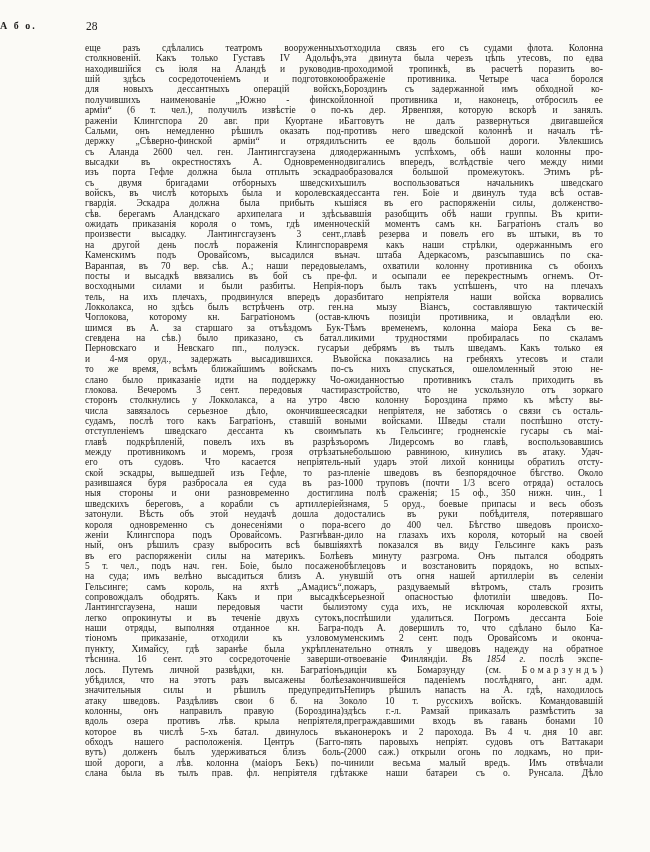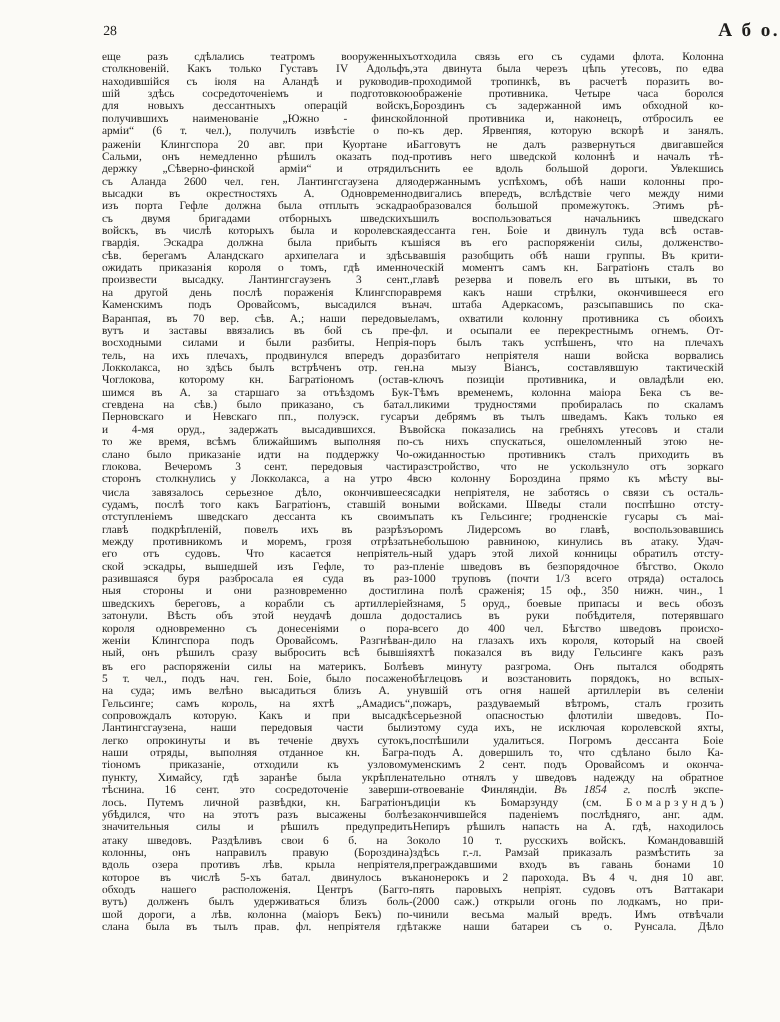--- a/index.html
+++ b/index.html
@@ -21,22 +21,22 @@
     left: 86px;
     top: 20px;
     font-size: 11.5px;
     line-height: 12px;
   }
   .running-head {
     position: absolute;
     left: 0;
     right: 0;
     top: 19px;
-    text-align: right;
-    font-size: 16px;
+    text-align: left;
+    font-size: 10px;
     font-weight: bold;
     letter-spacing: 2px;
     line-height: 14px;
   }
   .columns {
     position: absolute;
     left: 85px;
     top: 43px;
     width: 528px;
     display: flex;
@@ -79,30 +79,30 @@
         <div class="line">изъ порта Гефле должна была отплыть эскадра</div>
         <div class="line">съ двумя бригадами отборныхъ шведскихъ</div>
         <div class="line">войскъ, въ числѣ которыхъ была и королевская</div>
         <div class="line">гвардія. Эскадра должна была прибыть къ</div>
         <div class="line">сѣв. берегамъ Аландскаго архипелага и здѣсь</div>
         <div class="line">ожидать приказанія короля о томъ, гдѣ именно</div>
         <div class="line">произвести высадку. Лантингсгаузенъ 3 сент.,</div>
         <div class="line">на другой день послѣ пораженія Клингспора</div>
         <div class="line">Каменскимъ подъ Оровайсомъ, высадился въ</div>
         <div class="line">Варанпая, въ 70 вер. сѣв. А.; наши передовые</div>
-        <div class="line">вутъ и заставы ввязались въ бой съ пре-</div>
+        <div class="line">посты и высадкѣ ввязались въ бой съ пре-</div>
         <div class="line">восходными силами и были разбиты. Непрія-</div>
         <div class="line">тель, на ихъ плечахъ, продвинулся впередъ до</div>
         <div class="line">Локколакса, но здѣсь былъ встрѣченъ отр. ген.</div>
         <div class="line">Чоглокова, которому кн. Багратіономъ (остав-</div>
         <div class="line">шимся въ А. за старшаго за отъѣздомъ Бук-</div>
         <div class="line">сгевдена на сѣв.) было приказано, съ батал.</div>
         <div class="line">Перновскаго и Невскаго пп., полуэск. гусаръ</div>
         <div class="line">и 4-мя оруд., задержать высадившихся. Въ</div>
-        <div class="line">то же время, всѣмъ ближайшимъ выполняя по-</div>
+        <div class="line">то же время, всѣмъ ближайшимъ войскамъ по-</div>
         <div class="line">слано было приказаніе идти на поддержку Чо-</div>
         <div class="line">глокова. Вечеромъ 3 сент. передовыя части</div>
         <div class="line">сторонъ столкнулись у Локколакса, а на утро 4</div>
         <div class="line">числа завязалось серьезное дѣло, окончившееся</div>
         <div class="line">судамъ, послѣ того какъ Багратіонъ, ставшій во</div>
         <div class="line">отступленіемъ шведскаго дессанта къ своимъ</div>
         <div class="line">главѣ подкрѣпленій, повелъ ихъ въ разрѣзъ</div>
         <div class="line">между противникомъ и моремъ, грозя отрѣзать</div>
         <div class="line">его отъ судовъ. Что касается непріятель-</div>
         <div class="line">ской эскадры, вышедшей изъ Гефле, то раз-</div>
@@ -110,21 +110,21 @@
         <div class="line">ныя стороны и они разновременно достигли</div>
         <div class="line">шведскихъ береговъ, а корабли съ артиллеріей</div>
         <div class="line">затонули. Вѣсть объ этой неудачѣ дошла до</div>
         <div class="line">короля одновременно съ донесеніями о пора-</div>
         <div class="line">женіи Клингспора подъ Оровайсомъ. Разгнѣван-</div>
         <div class="line">ный, онъ рѣшилъ сразу выбросить всѣ бывшія</div>
         <div class="line">въ его распоряженіи силы на материкъ. Болѣе</div>
         <div class="line">5 т. чел., подъ нач. ген. Боіе, было посажено</div>
         <div class="line">на суда; имъ велѣно высадиться близъ А. у</div>
         <div class="line">Гельсинге; самъ король, на яхтѣ „Амадисъ“,</div>
-        <div class="line">сопровождалъ которую. Какъ и при высадкѣ</div>
+        <div class="line">сопровождалъ ободрять. Какъ и при высадкѣ</div>
         <div class="line">Лантингсгаузена, наши передовыя части были</div>
         <div class="line">легко опрокинуты и въ теченіе двухъ сутокъ,</div>
         <div class="line">наши отряды, выполняя отданное кн. Багра-</div>
         <div class="line">тіономъ приказаніе, отходили къ узловому</div>
         <div class="line">пункту, Химайсу, гдѣ заранѣе была укрѣплена</div>
         <div class="line">тѣснина. 16 сент. это сосредоточеніе заверши-</div>
         <div class="line">лось. Путемъ личной развѣдки, кн. Багратіонъ</div>
         <div class="line">убѣдился, что на этотъ разъ высажены болѣе</div>
         <div class="line">значительныя силы и рѣшилъ предупредить</div>
         <div class="line">атаку шведовъ. Раздѣливъ свои 6 б. на 3</div>
@@ -149,21 +149,21 @@
         <div class="line">снить ее вдоль большой дороги. Увлекшись</div>
         <div class="line">одержаннымъ успѣхомъ, обѣ наши колонны про-</div>
         <div class="line">двигались впередъ, вслѣдствіе чего между ними</div>
         <div class="line">образовался большой промежутокъ. Этимъ рѣ-</div>
         <div class="line">шилъ воспользоваться начальникъ шведскаго</div>
         <div class="line">дессанта ген. Боіе и двинулъ туда всѣ остав-</div>
         <div class="line">шіяся въ его распоряженіи силы, долженство-</div>
         <div class="line">вавшія разобщить обѣ наши группы. Въ крити-</div>
         <div class="line">ческій моментъ самъ кн. Багратіонъ сталъ во</div>
         <div class="line">главѣ резерва и повелъ его въ штыки, въ то</div>
-        <div class="line">время какъ наши стрѣлки, окончившееся его</div>
+        <div class="line">время какъ наши стрѣлки, одержаннымъ его</div>
         <div class="line">нач. штаба Адеркасомъ, разсыпавшись по ска-</div>
         <div class="line">ламъ, охватили колонну противника съ обоихъ</div>
         <div class="line">фл. и осыпали ее перекрестнымъ огнемъ. От-</div>
         <div class="line">поръ былъ такъ успѣшенъ, что на плечахъ</div>
         <div class="line">разбитаго непріятеля наши войска ворвались</div>
         <div class="line">на мызу Віансъ, составлявшую тактическій</div>
         <div class="line">ключъ позиціи противника, и овладѣли ею.</div>
         <div class="line">Тѣмъ временемъ, колонна маіора Бека съ ве-</div>
         <div class="line">ликими трудностями пробиралась по скаламъ</div>
         <div class="line">и дебрямъ въ тылъ шведамъ. Какъ только ея</div>

